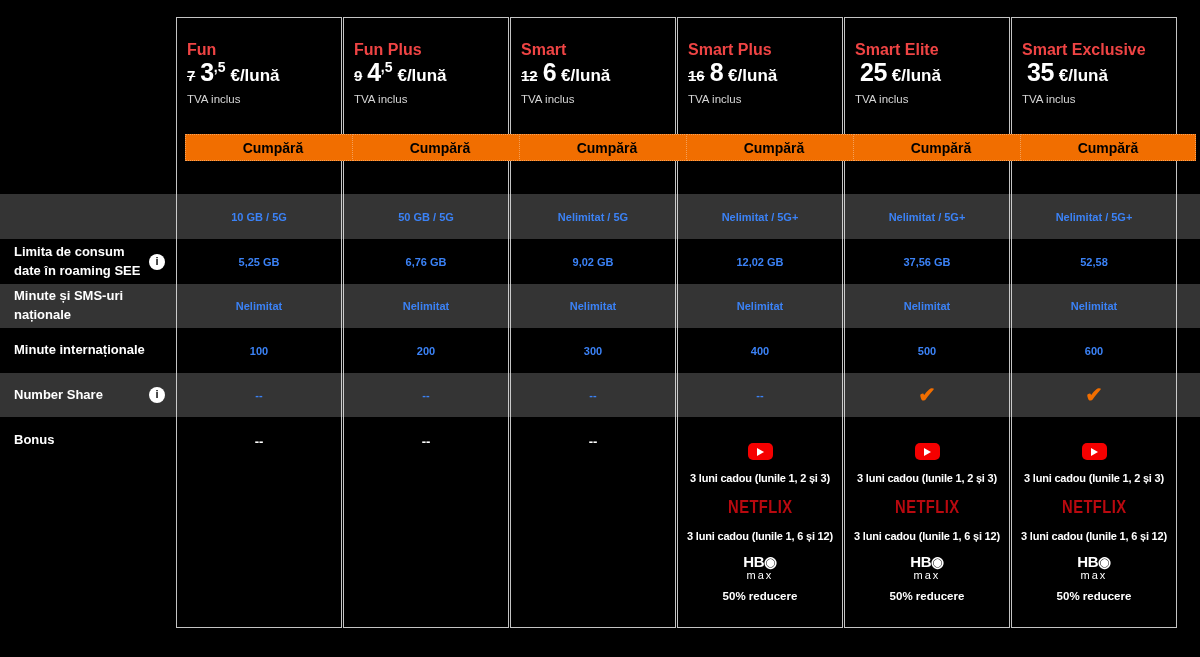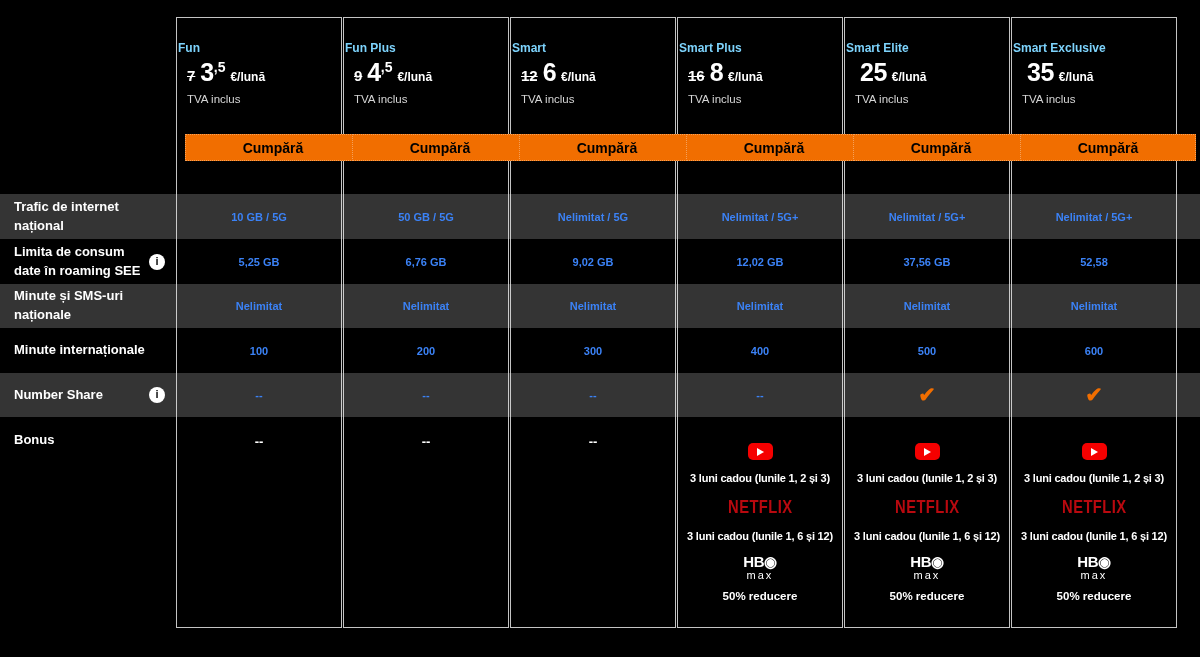--- a/index.html
+++ b/index.html
@@ -14,26 +14,26 @@
   .stripe.s5 { top:373px; height:44px; }
 
   
   .card-frame { position:absolute; top:17px; height:611px; width:166px;
                 border:1px solid rgba(230,230,230,0.85); background:transparent; pointer-events:none; }
   .c0 { left:176px; } .c1 { left:343px; } .c2 { left:510px; }
   .c3 { left:677px; } .c4 { left:844px; } .c5 { left:1011px; }
 
   
   .plan-header { position:absolute; top:17px; width:166px; height:177px; }
-  .plan-name { position:absolute; top:24px; left:2px; font-size:12px; font-weight:600; color:#7dd3fc; }
+  .plan-name { position:absolute; top:24px; left:11px; font-size:16px; font-weight:600; color:#ef4444; }
   .price-line { position:absolute; top:41px; left:11px; white-space:nowrap; color:#fff; }
   .old-price { font-size:15px; font-weight:700; text-decoration:line-through; margin-right:5px; }
   .big-price { font-size:25px; font-weight:700; letter-spacing:-0.5px; }
   .sup-price { font-size:14px; font-weight:700; position:relative; top:-9px; }
-  .price-suffix { font-size:12px; font-weight:700; margin-left:5px; }
+  .price-suffix { font-size:17px; font-weight:700; margin-left:5px; }
   .tva { position:absolute; top:76px; left:11px; font-size:11.5px; font-weight:400; color:#d6d6d6; }
   .buy-btn { position:absolute; top:117px; left:9px; width:176px; height:27px;
              background:#f16e00; color:#000; border:1px dotted rgba(255,255,255,0.35);
              font-family:"Liberation Sans", sans-serif; font-size:14px; font-weight:700; cursor:pointer; }
 
   
   .row-label { position:absolute; left:0; width:176px; display:flex; align-items:center;
                justify-content:space-between; padding:0 11px 0 14px;
                color:#fff; font-size:13px; font-weight:700; line-height:1.45; }
   .row-label .txt { max-width:132px; }
@@ -128,23 +128,20 @@
 
   <div class="plan-header c5">
     <div class="plan-name">Smart Exclusive</div>
     <div class="price-line">
       <span class="old-price"></span><span class="big-price">35</span><span class="sup-price"></span><span class="price-suffix">€/lună</span>
     </div>
     <div class="tva">TVA inclus</div>
     <button class="buy-btn">Cumpără</button>
   </div>
 
-  <div class="row-label r1">
-    <span class="txt">Trafic de internet național</span>
-  </div>
   <div class="row-label r2">
     <span class="txt">Limita de consum date în roaming SEE</span>
     <span class="info-icon">i</span>
   </div>
   <div class="row-label r3">
     <span class="txt">Minute și SMS-uri naționale</span>
   </div>
   <div class="row-label r4">
     <span class="txt">Minute internaționale</span>
   </div>

